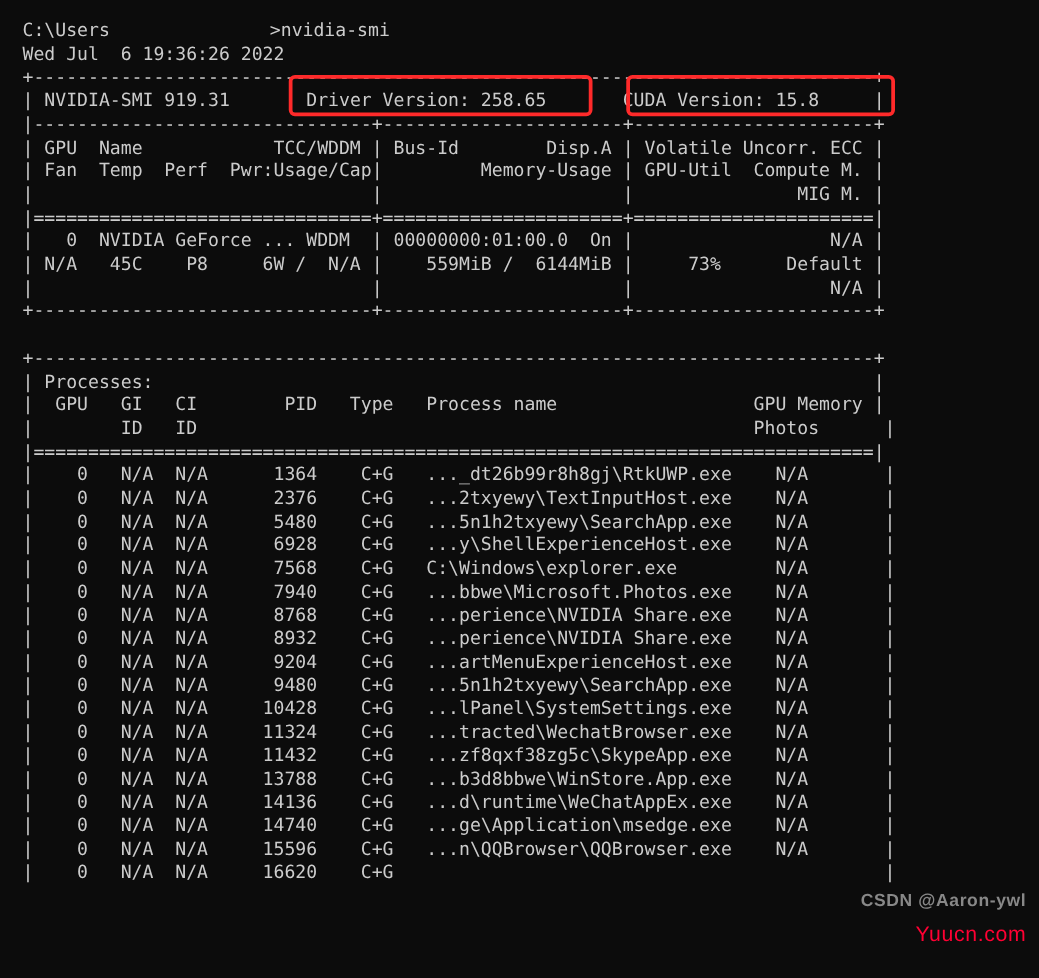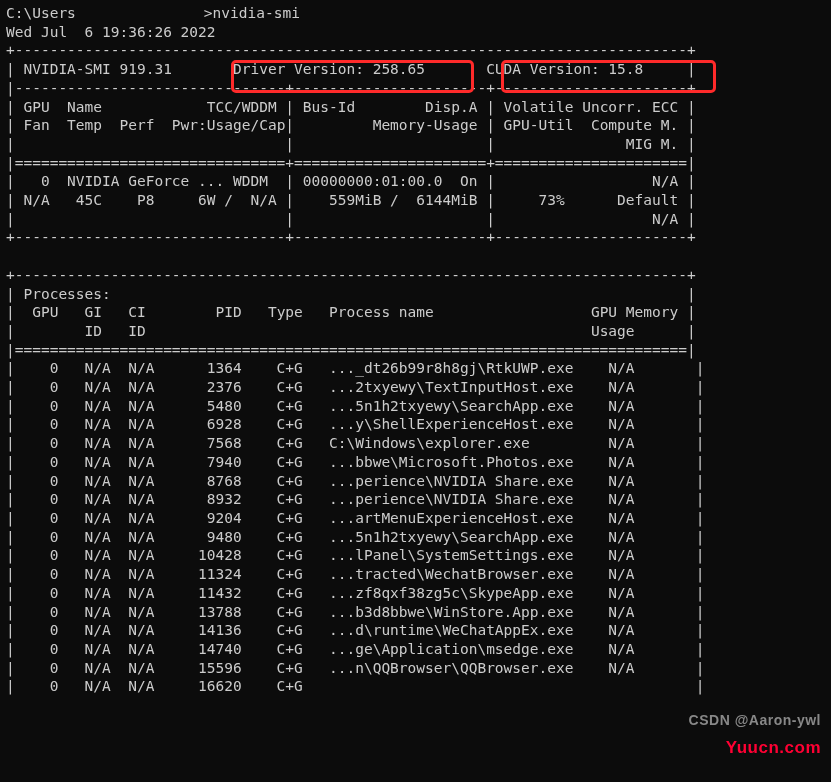--- a/index.html
+++ b/index.html
@@ -1,26 +1,26 @@
 <!DOCTYPE html>
 <html><head>
 <meta charset="utf-8">
 <style>
   html,body{
     margin:0;padding:0;background:#0c0c0c;width:831px;height:782px;
     font-family:"Consolas","Courier New",monospace;font-size:14.5px;
     line-height:18.7px;color:#cccccc;overflow:hidden;
   }
-  pre{margin:0;padding:4px 6px;}
+  pre{margin:12px;padding:4px 6px;}
   .redbox{border:3px solid #ff2a2a;border-radius:5px;position:absolute;
     box-sizing:border-box;pointer-events:none;}
   .watermark-csdn{position:absolute;right:10px;bottom:52px;color:#888;
     font-family:Arial,sans-serif;font-size:14px;letter-spacing:0.5px;pointer-events:none;font-weight:bold;}
   .watermark-yuu{position:absolute;right:10px;bottom:24px;color:#ff0033;
-    font-family:Arial,sans-serif;font-size:17px;font-weight:bold;
+    font-family:Arial,sans-serif;font-size:17px;font-weight:normal;
     letter-spacing:0.5px;pointer-events:none;}
   .blk{display:inline-block;background:#0c0c0c;vertical-align:bottom;}
 </style>
 </head>
 <body>
 
 <pre><span>C:\Users</span><span class="blk" style="width:128px;height:14px;"></span>&gt;<span>nvidia-smi</span>
 <span>Wed Jul  6 19:36:26 2022</span>
 +-----------------------------------------------------------------------------+
 | <span>NVIDIA-SMI 919.31</span>       <span>Driver Version: 258.65</span>       <span>CUDA Version: 15.8</span>     |
@@ -30,21 +30,21 @@
 |<span>                               |                      |               MIG M. </span>|
 |===============================+======================+======================|
 |<span>   0  NVIDIA GeForce ... WDDM  | 00000000:01:00.0  On |                  N/A </span>|
 |<span> N/A   45C    P8     6W /  N/A |    559MiB /  6144MiB |     73%      Default </span>|
 |<span>                               |                      |                  N/A </span>|
 +-------------------------------+----------------------+----------------------+
 
 +-----------------------------------------------------------------------------+
 |<span> Processes:</span>                                                                  |
 |<span>  GPU   GI   CI        PID   Type   Process name                  GPU Memory </span>|
-|<span>        ID   ID                                                   Usage      </span>|
+|<span>        ID   ID                                                   Photos      </span>|
 |=============================================================================|
 <span id="proc-rows">|    0   N/A  N/A      1364    C+G   ..._dt26b99r8h8gj\RtkUWP.exe    N/A       |
 |    0   N/A  N/A      2376    C+G   ...2txyewy\TextInputHost.exe    N/A       |
 |    0   N/A  N/A      5480    C+G   ...5n1h2txyewy\SearchApp.exe    N/A       |
 |    0   N/A  N/A      6928    C+G   ...y\ShellExperienceHost.exe    N/A       |
 |    0   N/A  N/A      7568    C+G   C:\Windows\explorer.exe         N/A       |
 |    0   N/A  N/A      7940    C+G   ...bbwe\Microsoft.Photos.exe    N/A       |
 |    0   N/A  N/A      8768    C+G   ...perience\NVIDIA Share.exe    N/A       |
 |    0   N/A  N/A      8932    C+G   ...perience\NVIDIA Share.exe    N/A       |
 |    0   N/A  N/A      9204    C+G   ...artMenuExperienceHost.exe    N/A       |

